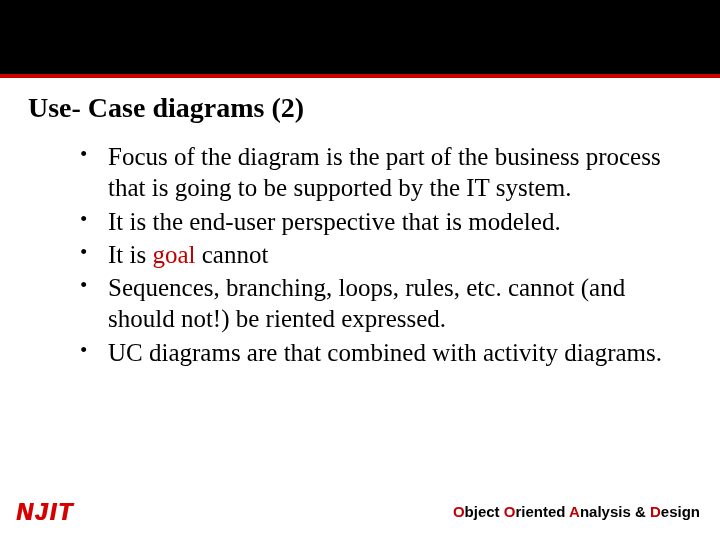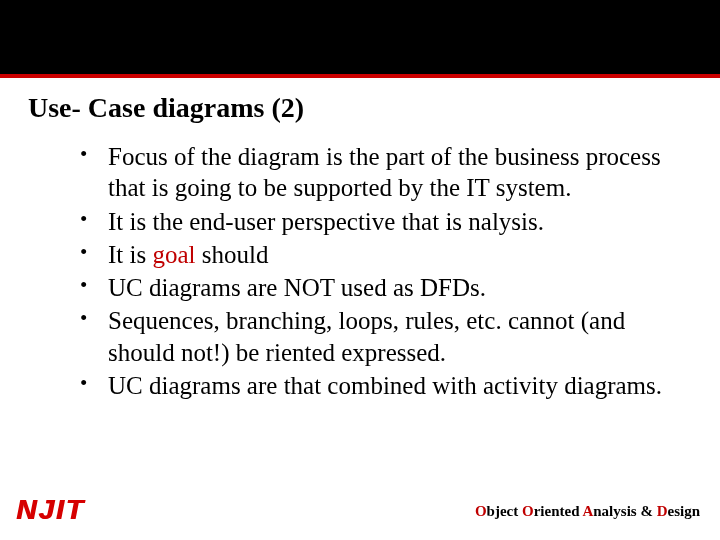--- a/index.html
+++ b/index.html
@@ -46,52 +46,51 @@
   .goal {
     color: #c00000;
     text-align: center;
   }
   .footer-logo {
     position: absolute;
     left: 16px;
     bottom: 14px;
     font-family: Arial, Helvetica, sans-serif;
     font-weight: 900;
-    font-size: 28px;
+    font-size: 23px;
     letter-spacing: 2px;
     color: #d60000;
     font-style: italic;
     text-shadow: 1px 0 #d60000;
   }
   .footer-right {
     position: absolute;
     right: 20px;
     bottom: 20px;
-    font-family: Liberation Serif, serif;
+    font-family: Liberation Sans, sans-serif;
     font-size: 15px;
     font-weight: bold;
     color: #000;
   }
   .footer-right .o { color: #c00000; }
   .footer-right .a { color: #c00000; }
   .footer-right .d { color: #c00000; }
 </style>
 </head>
 <body>
 
 <div class="topbar"></div>
 
 <div class="title">Use- Case diagrams (2)</div>
 
 <div class="content">
   <ul>
     <li><span>Focus of the diagram is the part of the business process that is going to be supported by the IT system.</span></li>
-    <li><span>It is the end-user perspective that is nalysis.</span></li>
-    <li><span>It is </span><span class="goal">goal</span><span> should</span></li>
-    <li><span>UC diagrams are NOT used as DFDs.</span></li>
+    <li><span>It is the end-user perspective that is modeled.</span></li>
+    <li><span>It is </span><span class="goal">goal</span><span> cannot</span></li>
     <li><span>Sequences, branching, loops, rules, etc. cannot (and should not!) be riented expressed.</span></li>
     <li><span>UC diagrams are that combined with activity diagrams.</span></li>
   </ul>
 </div>
 
 <div class="footer-logo">NJIT</div>
 
 <div class="footer-right">
   <span class="o">O</span><span>bject </span><span class="o">O</span><span>riented </span><span class="a">A</span><span>nalysis &amp; </span><span class="d">D</span><span>esign</span>
 </div>

